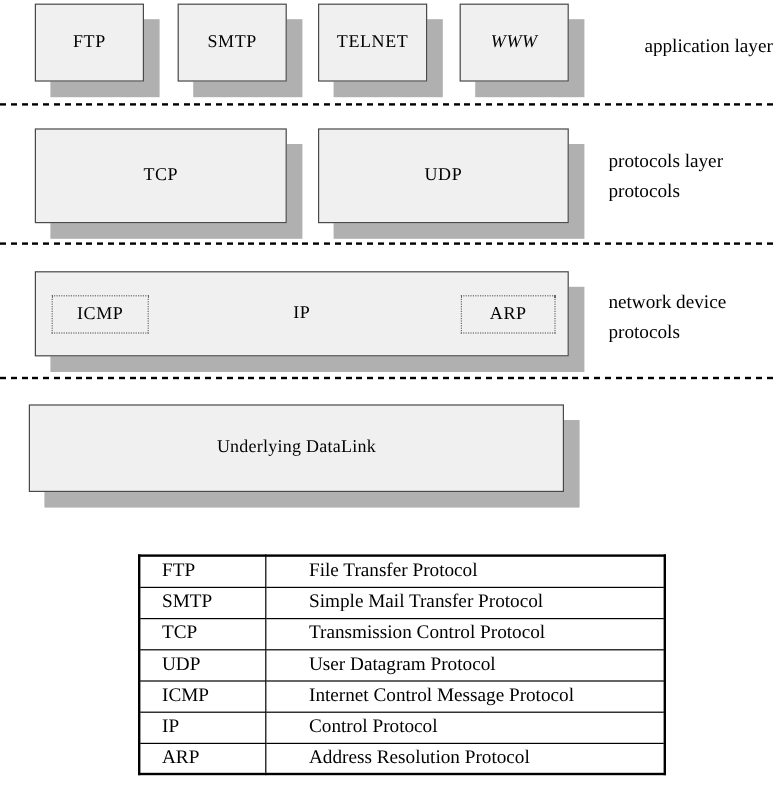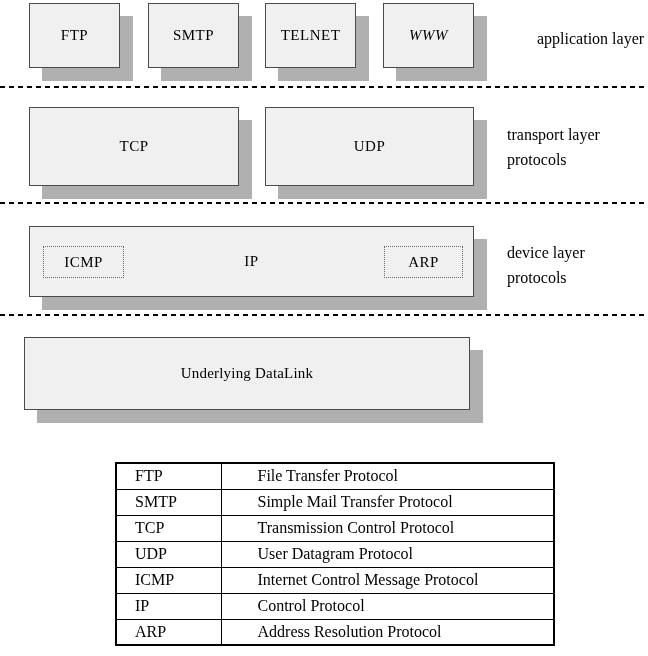--- a/index.html
+++ b/index.html
@@ -95,36 +95,36 @@
   </div>
   <div class="dashline" style="top:86px;"></div>
 
   <div class="pbox" style="left:29px; top:107px; width:210px; height:79px;">
     <span>TCP</span>
   </div>
   <div class="pbox" style="left:265px; top:107px; width:209px; height:79px;">
     <span>UDP</span>
   </div>
   <div class="side-label" style="top:122px;">
-    <div>transport layer</div>
+    <div>protocols layer</div>
     <div>protocols</div>
   </div>
   <div class="dashline" style="top:202px;"></div>
 
   <div class="pbox" style="left:29px; top:226px; width:445px; height:71px;">
     <span>IP</span>
     <div class="subbox" style="left:13px; top:19px; width:81px; height:32px;">
       <span>ICMP</span>
     </div>
     <div class="subbox" style="left:354px; top:19px; width:79px; height:32px;">
       <span>ARP</span>
     </div>
   </div>
   <div class="side-label" style="top:240px;">
-    <div>device layer</div>
+    <div>network device</div>
     <div>protocols</div>
   </div>
   <div class="dashline" style="top:314px;"></div>
 
   <div class="pbox" style="left:24px; top:337px; width:446px; height:73px; letter-spacing:0.2px;">
     <span>Underlying DataLink</span>
   </div>
 
   <table class="legend">
     <tbody>

